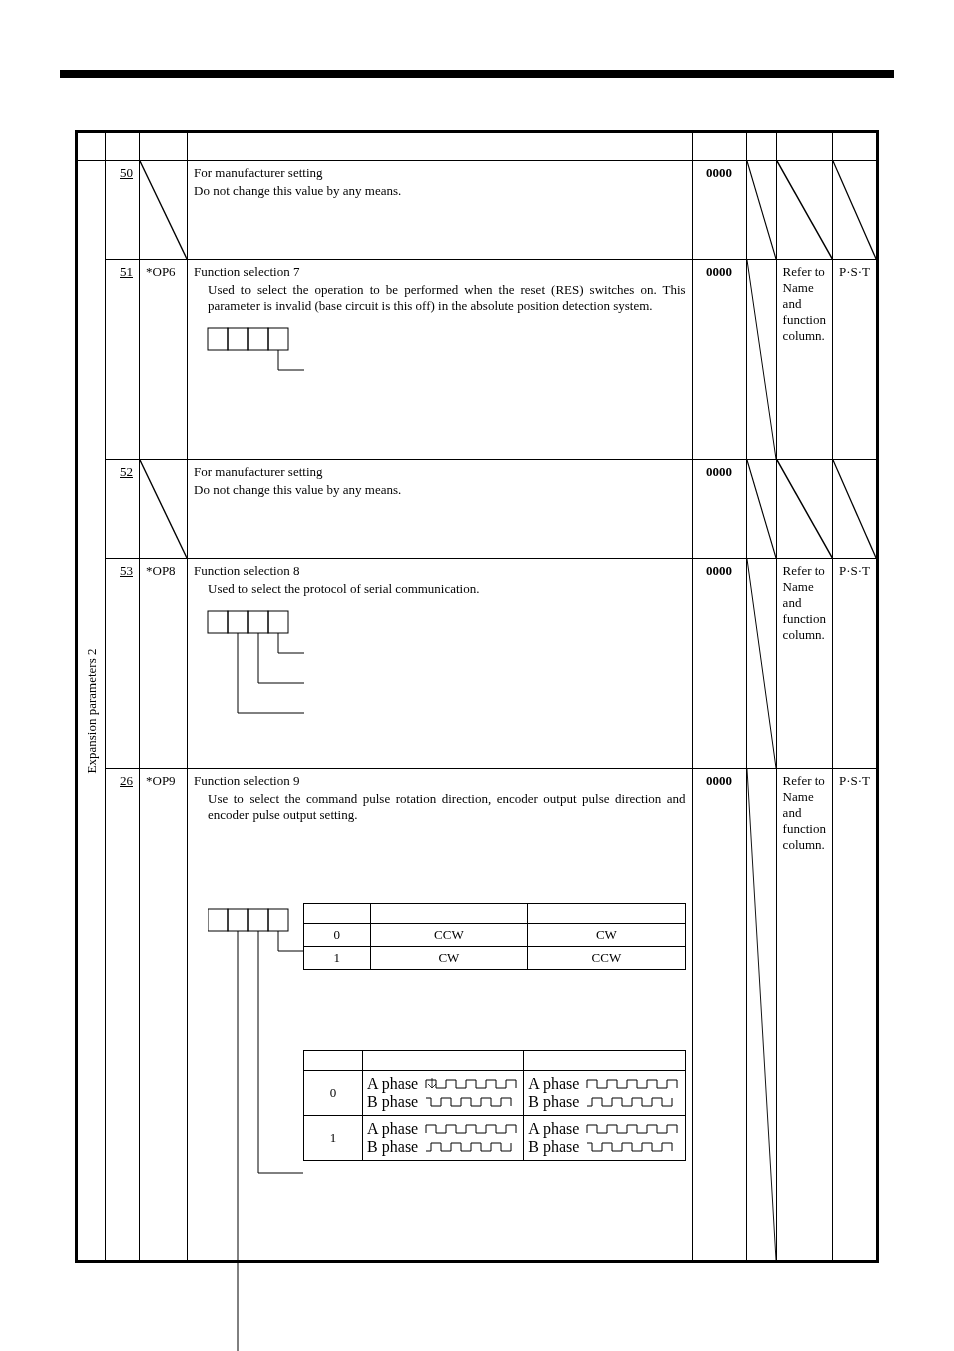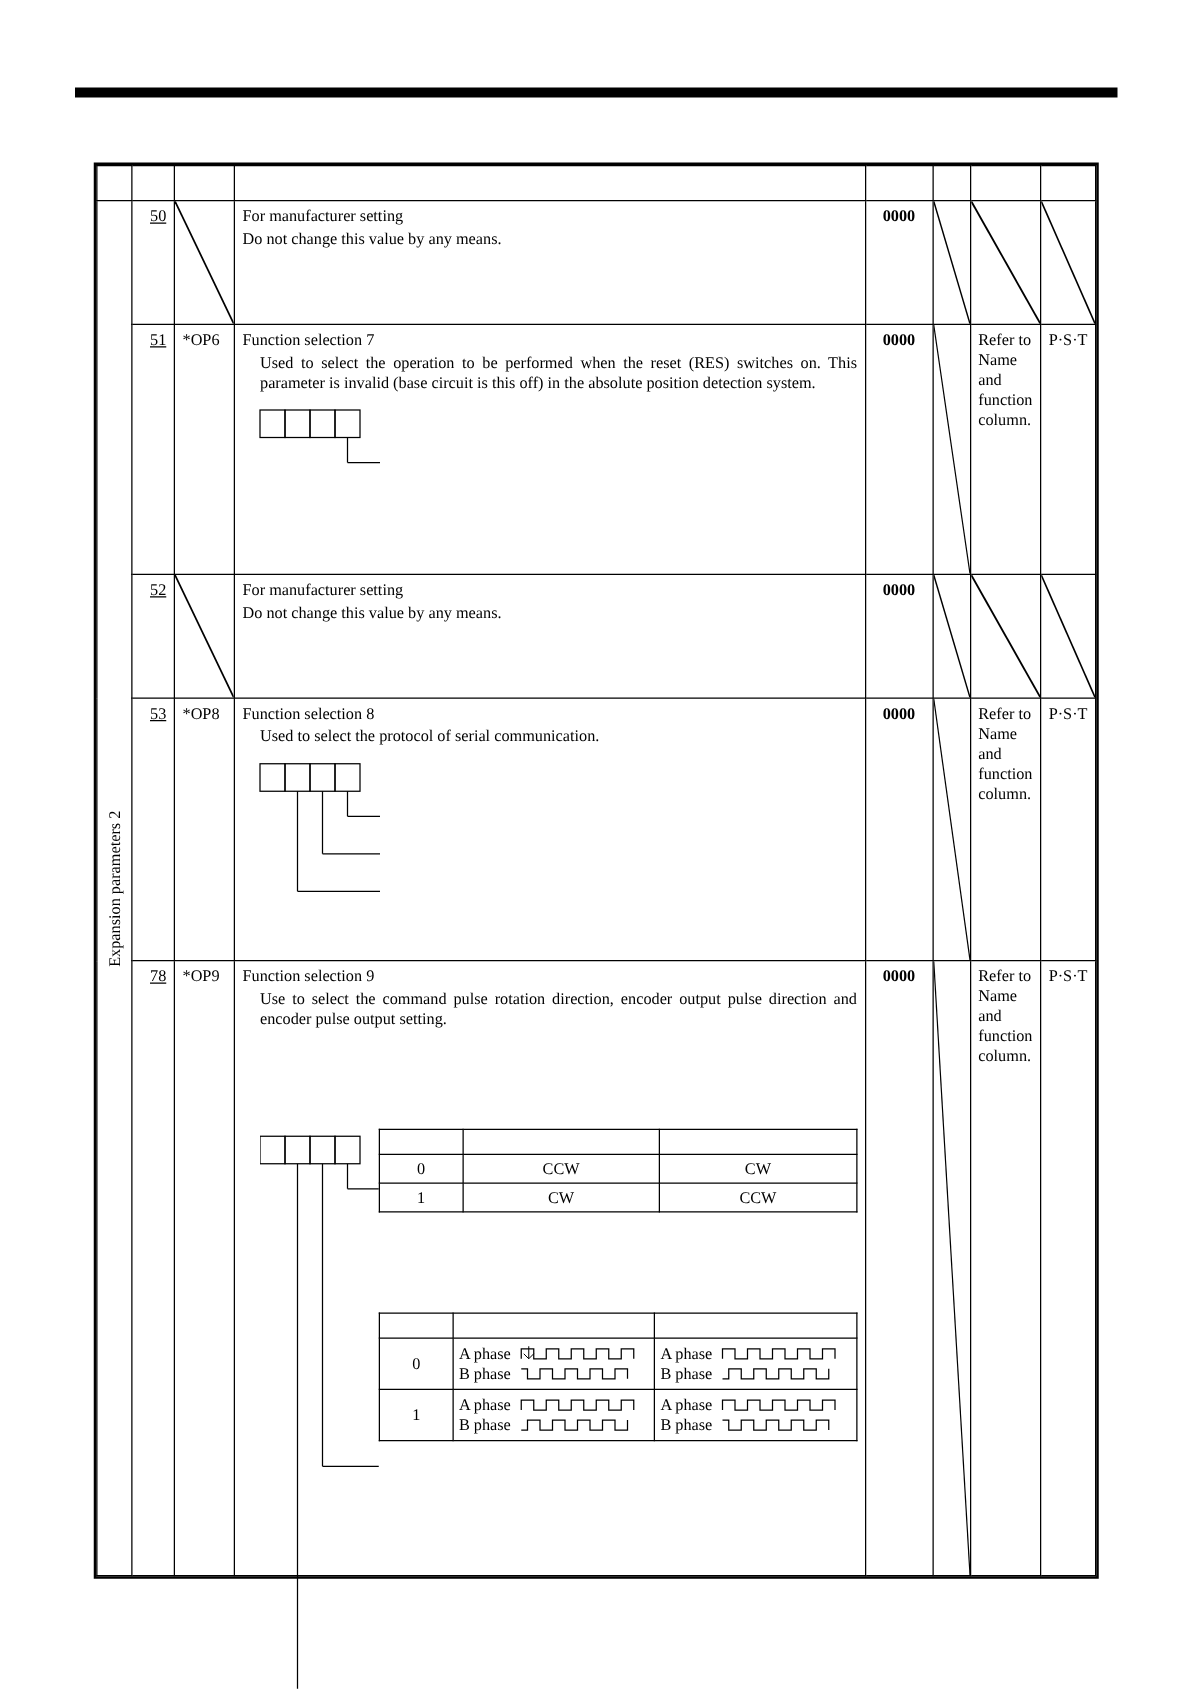--- a/index.html
+++ b/index.html
@@ -29,21 +29,21 @@
     .diag { position: relative; }
     .diag svg { position: absolute; top:0; left:0; width:100%; height:100%; }
     .desc-title { margin-bottom: 2px; }
     .desc-body { padding-left: 14px; text-align: justify; }
     .mini-tree { margin-top: 8px; }
     .mini-tree svg { display:block; }
     .subtable { border-collapse: collapse; font-size: 12px; margin: 4px 0; }
     .subtable td { border: 1px solid #000; padding: 3px 8px; text-align: center; }
     .subhdr td { height: 20px; }
     .wave-row td { border:1px solid #000; padding: 4px; }
-    .wave-label { font-size:13px; text-align:right; padding-right:4px; }
+    .wave-label { font-size:16px; text-align:right; padding-right:4px; }
   </style>
 </head>
 <body>
 
 <div class="topbar"></div>
 
 <div class="page">
 <table>
   <tbody>
         <tr class="hdr">
@@ -170,21 +170,21 @@
     <td class="col-unit diag">
       <svg viewBox="0 0 30 210" preserveAspectRatio="none">
               <line x1="0" y1="0" x2="30" y2="210" stroke="#000"></line>
             </svg>
     </td>
     <td class="col-set">Refer to Name and function column.</td>
     <td class="col-mode">P·S·T</td>
   </tr>
 
   <tr>
-    <td class="col-no">78</td>
+    <td class="col-no">26</td>
     <td class="col-sym">*OP9</td>
     <td class="col-name" style="height:492px">
       <div class="desc-title">Function selection 9</div>
       <div class="desc-body">Use to select the command pulse rotation direction, encoder output pulse direction and encoder pulse output setting.</div>
 
       <div style="position:relative; margin-top:8px; padding-left:14px;">
         <svg width="460" height="500" style="position:absolute; left:14px; top:0; pointer-events:none">
 
           <rect x="0" y="6" width="20" height="22" fill="none" stroke="#000"></rect>
           <rect x="20" y="6" width="20" height="22" fill="none" stroke="#000"></rect>

